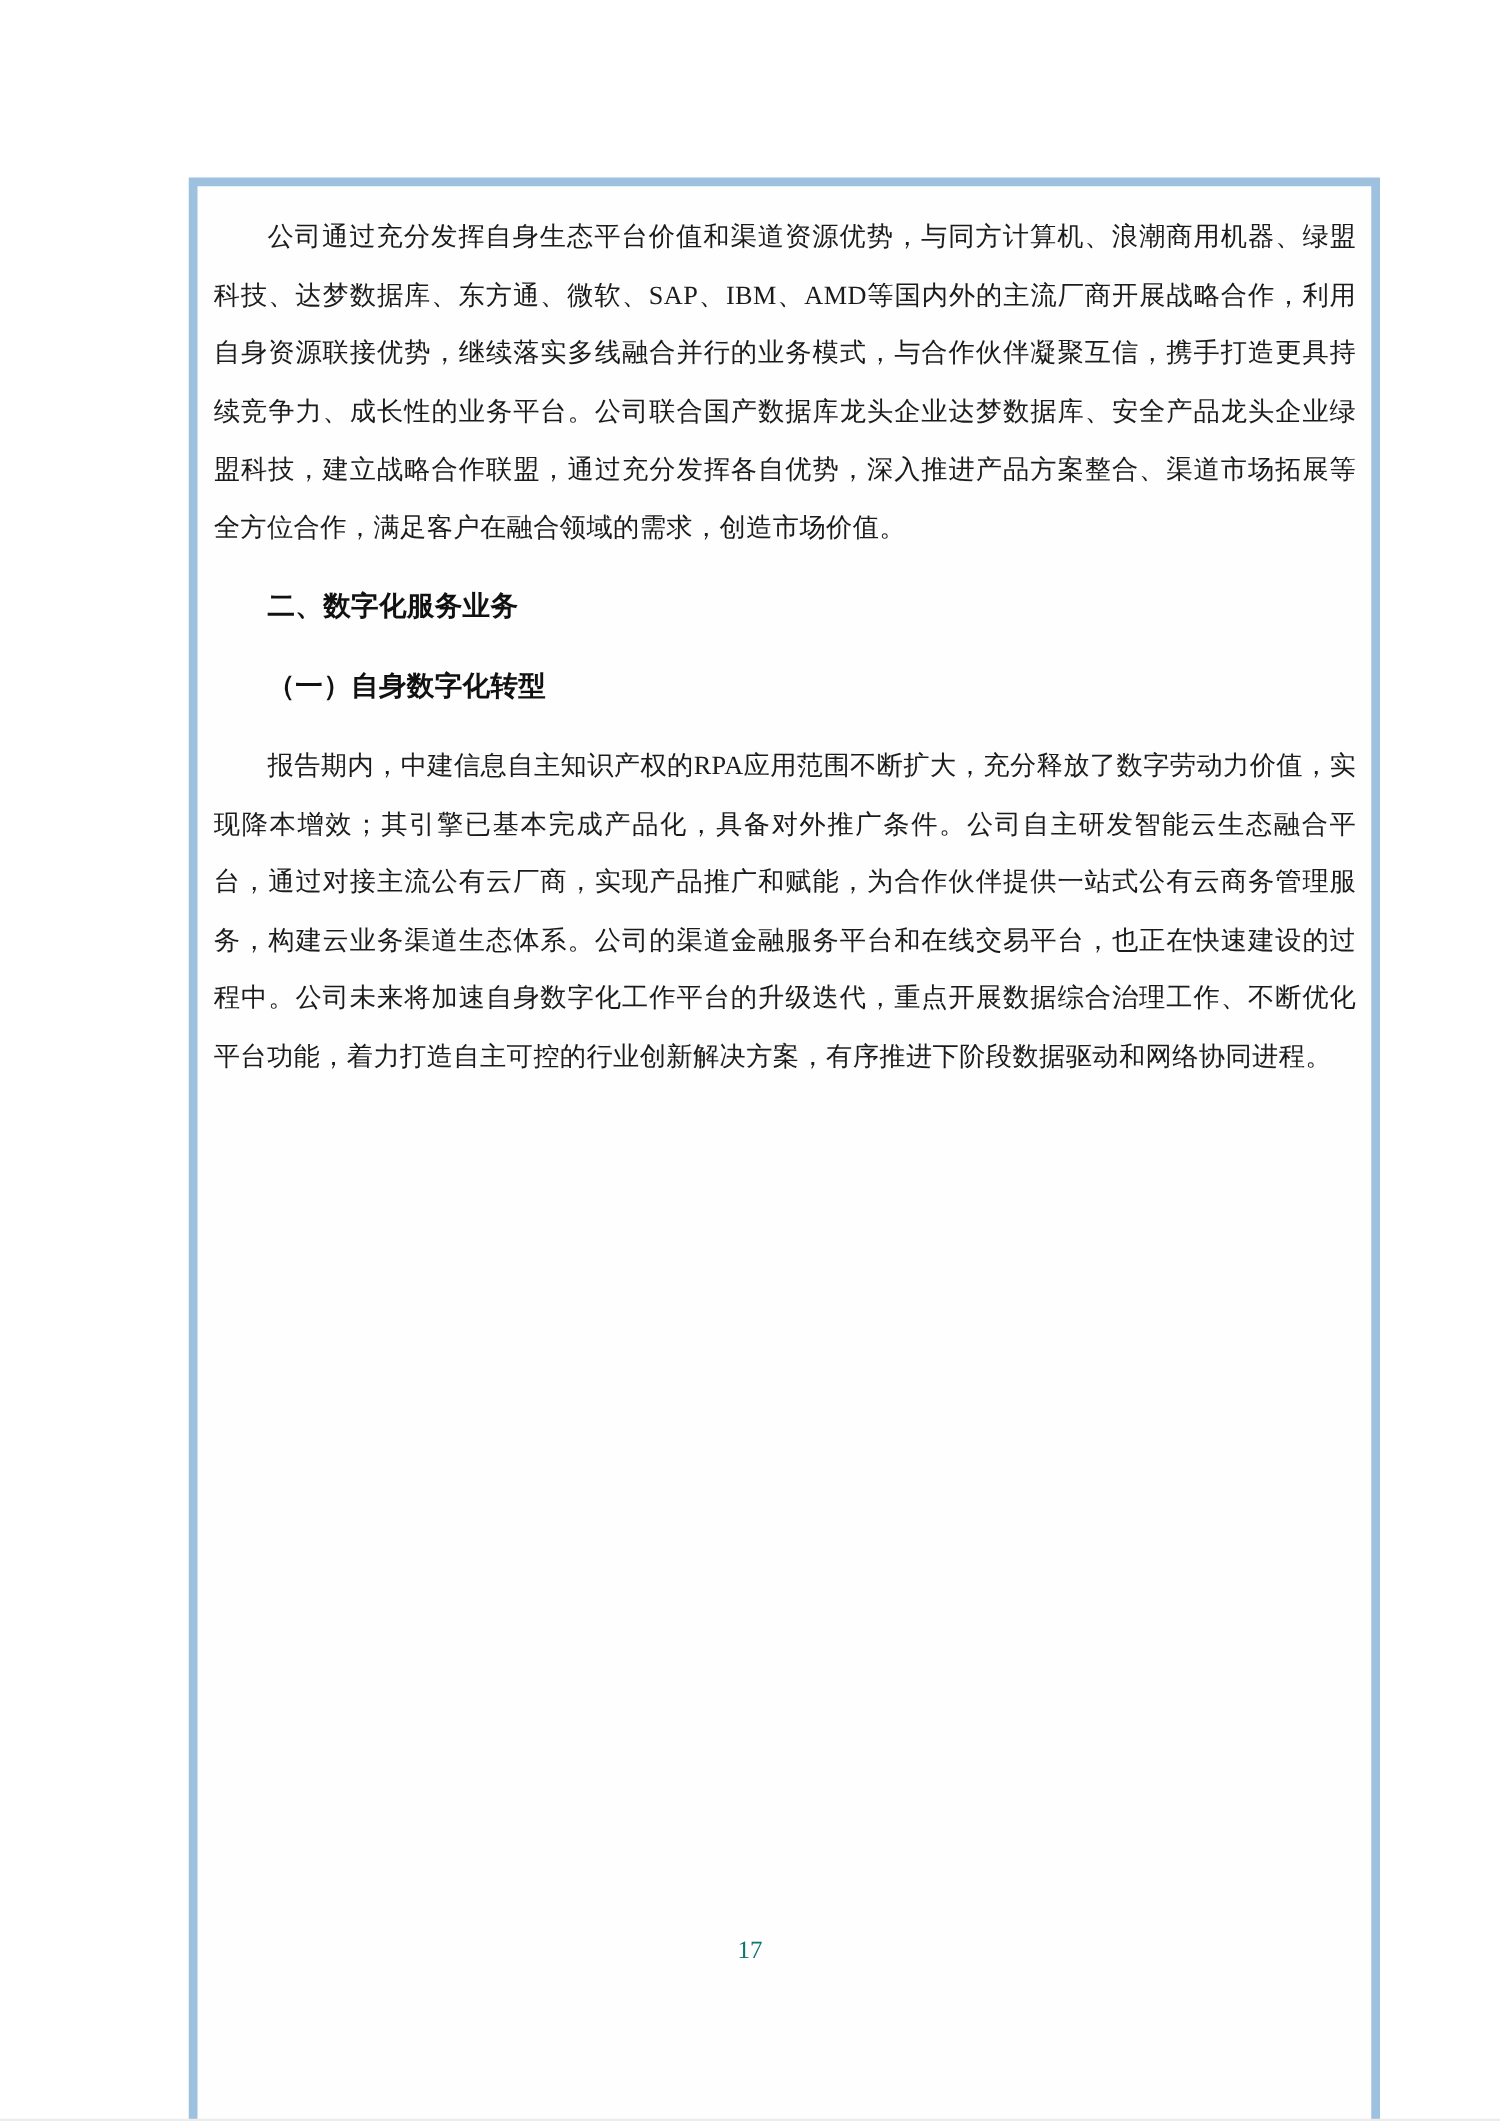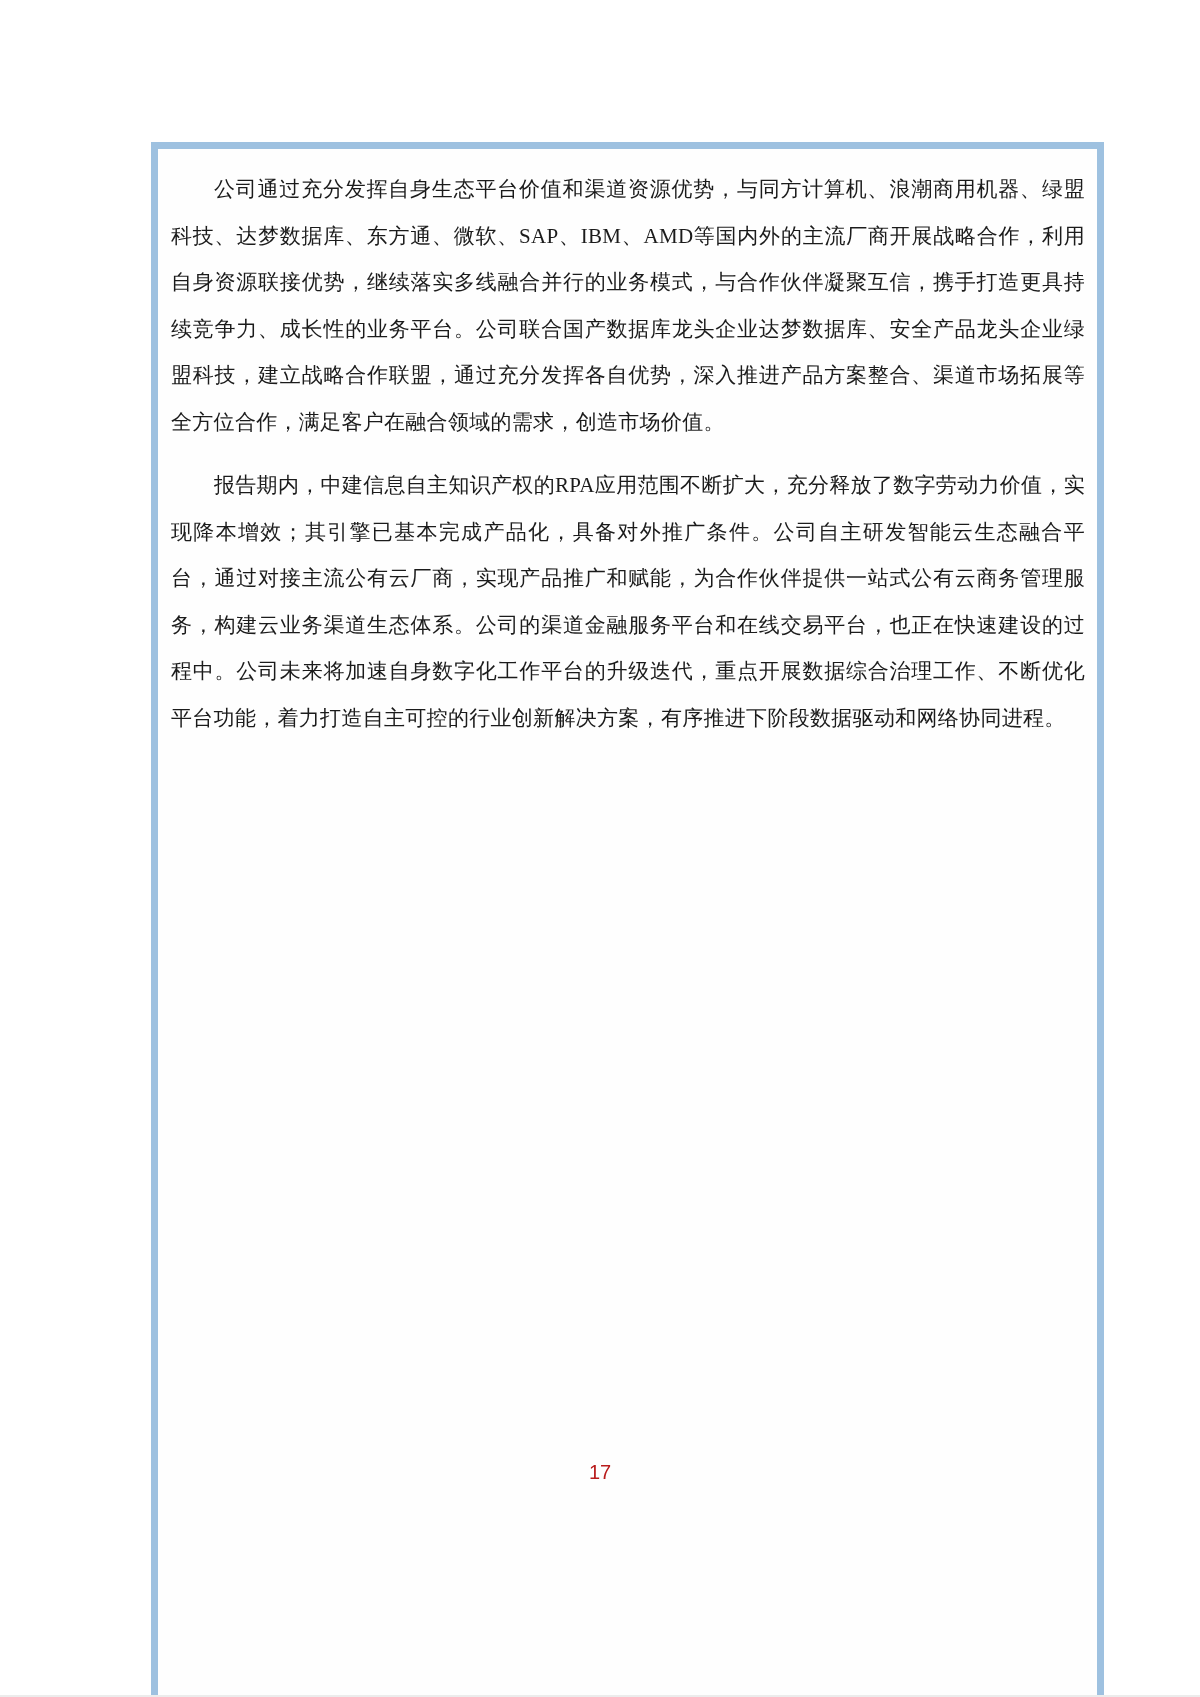--- a/index.html
+++ b/index.html
@@ -54,47 +54,49 @@
   .heading {
     font-family: "Liberation Sans", "DejaVu Sans", sans-serif;
     font-weight: 700;
     font-size: 22px;
     color: #111111;
   }
 
   .page-footer {
     position: absolute;
     left: 0;
-    top: 1460px;
+    top: 1548px;
     width: 1200px;
     text-align: center;
-    font-family: Liberation Sans, sans-serif;
+    font-family: Liberation Serif, serif;
     font-size: 20px;
     line-height: 24px;
-    color: #b91c1c;
+    color: #0f766e;
   }
 
   
   .scan-edge {
     position: absolute;
     left: 0;
     bottom: 0;
     width: 1200px;
     height: 2px;
     background: #ececec;
   }
 </style>
 </head>
 <body style="color: rgb(27, 27, 27);">
 
 <div class="frame" style="border-color: rgb(158, 193, 224);">
 
   <div class="doc-block para">公司通过充分发挥自身生态平台价值和渠道资源优势，与同方计算机、浪潮商用机器、绿盟科技、达梦数据库、东方通、微软、SAP、IBM、AMD等国内外的主流厂商开展战略合作，利用自身资源联接优势，继续落实多线融合并行的业务模式，与合作伙伴凝聚互信，携手打造更具持续竞争力、成长性的业务平台。公司联合国产数据库龙头企业达梦数据库、安全产品龙头企业绿盟科技，建立战略合作联盟，通过充分发挥各自优势，深入推进产品方案整合、渠道市场拓展等全方位合作，满足客户在融合领域的需求，创造市场价值。</div>
 
+  <div class="doc-block heading">二、数字化服务业务</div>
 
+  <div class="doc-block heading">（一）自身数字化转型</div>
 
 
   <div class="doc-block para">报告期内，中建信息自主知识产权的RPA应用范围不断扩大，充分释放了数字劳动力价值，实现降本增效；其引擎已基本完成产品化，具备对外推广条件。公司自主研发智能云生态融合平台，通过对接主流公有云厂商，实现产品推广和赋能，为合作伙伴提供一站式公有云商务管理服务，构建云业务渠道生态体系。公司的渠道金融服务平台和在线交易平台，也正在快速建设的过程中。公司未来将加速自身数字化工作平台的升级迭代，重点开展数据综合治理工作、不断优化平台功能，着力打造自主可控的行业创新解决方案，有序推进下阶段数据驱动和网络协同进程。</div>
 
 
 
 
 </div>
 
 <div class="page-footer">17</div>

